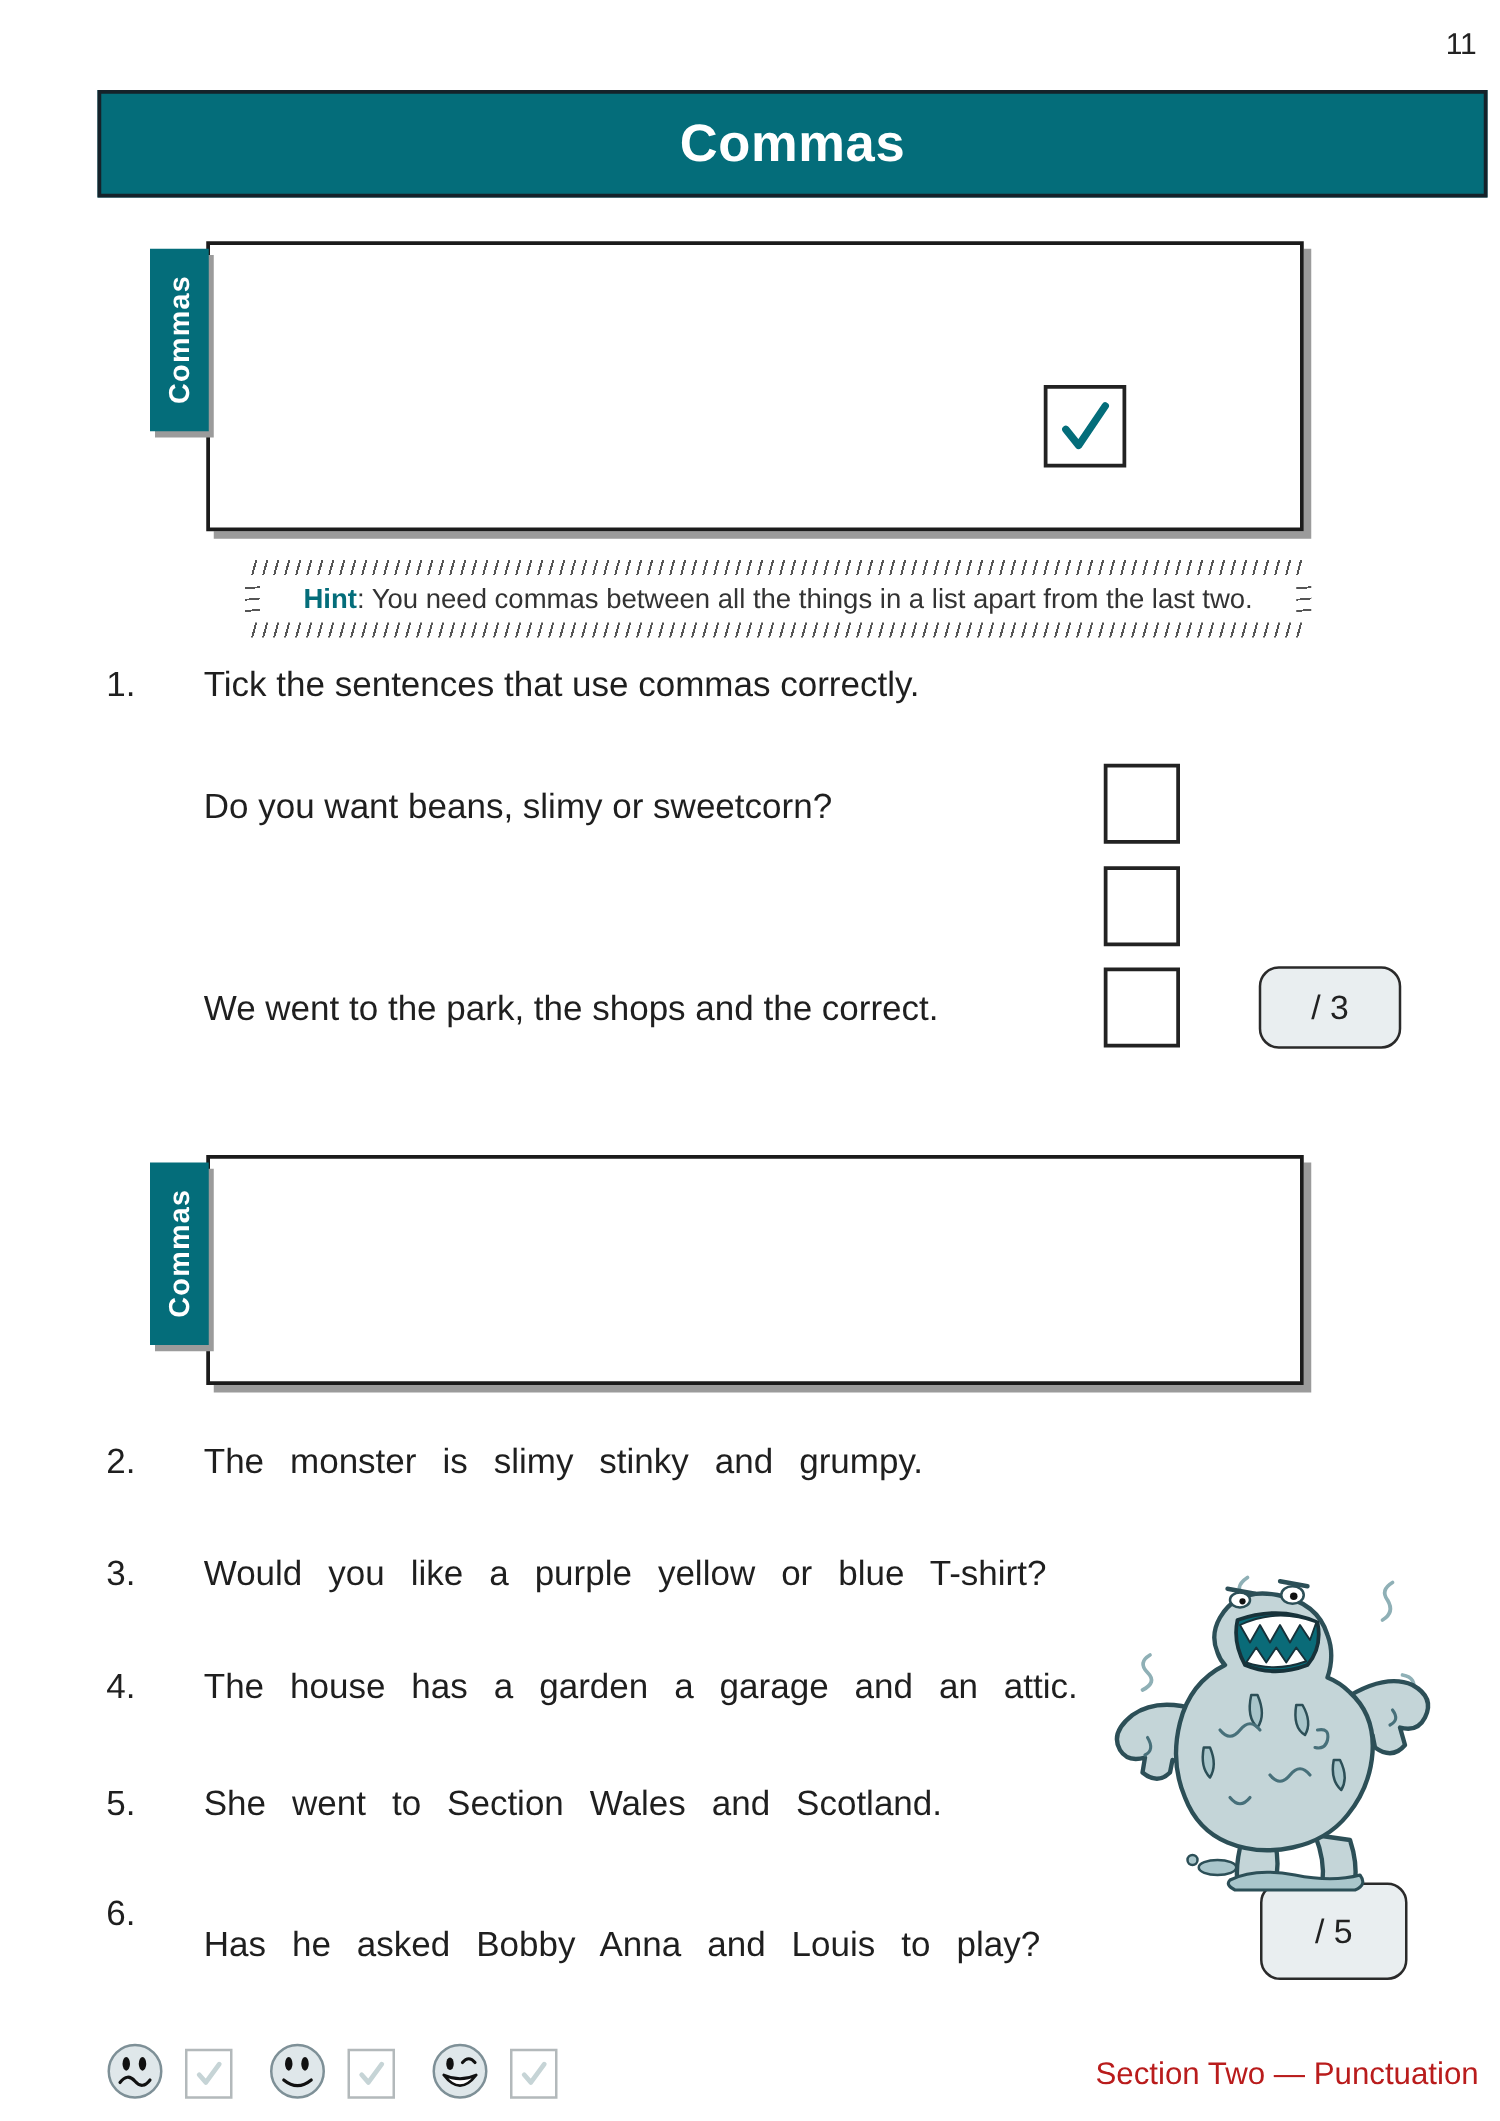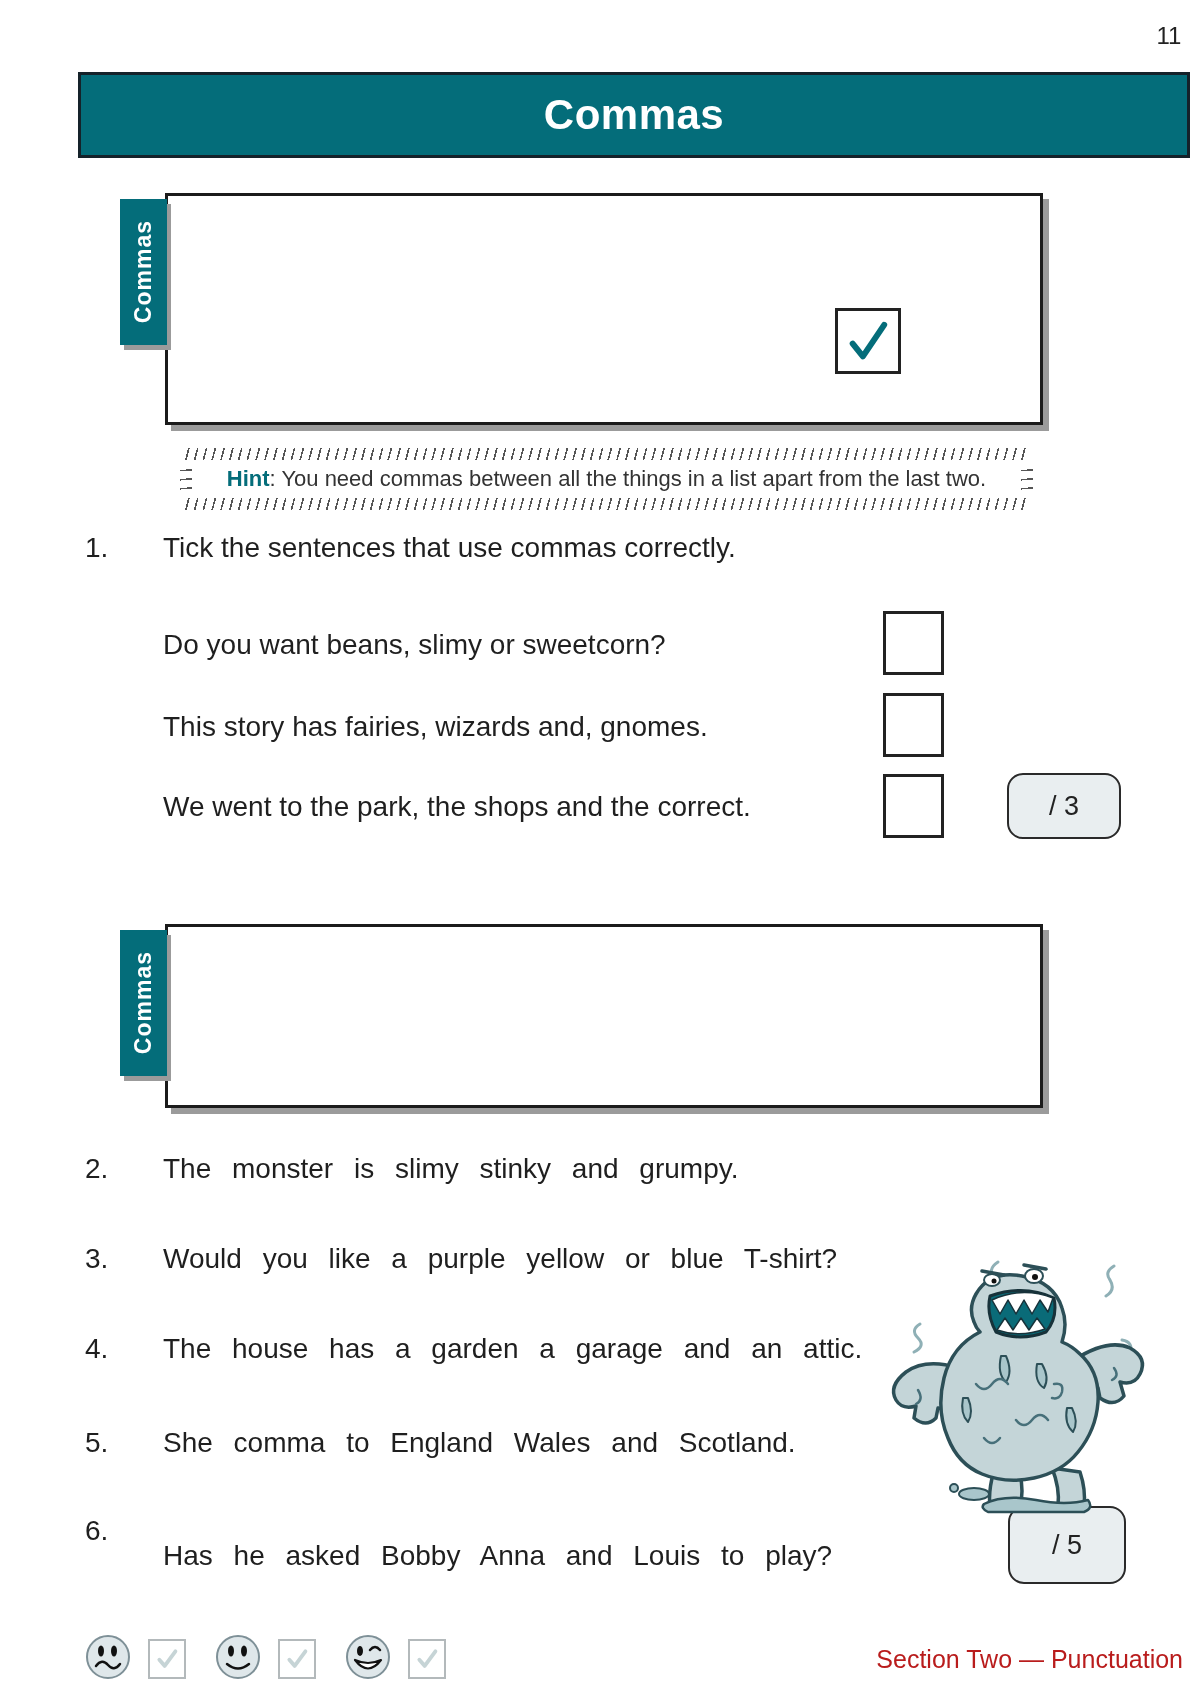--- a/index.html
+++ b/index.html
@@ -42,21 +42,21 @@
   #ex1-checkbox{
     left:835px;top:308px;width:60px;height:60px;background:#fff;
     border:3px solid #222;z-index:2;display:flex;align-items:center;justify-content:center;
   }
   #gray2{left:200px;top:1021px;width:801px;height:65px;}
   #gray2 .sentence{margin-left:26px;font-size:28px;word-spacing:15px;}
   .teal-comma{color:#046d7a;font-weight:bold;}
 
   
   #hint{
-    left:184px;top:448px;width:845px;height:62px;
+    left:200px;top:448px;width:845px;height:62px;
     display:flex;align-items:center;justify-content:center;
   }
   #hint .hatch{
     position:absolute;left:0;width:100%;height:12px;
     background:repeating-linear-gradient(105deg,transparent 0 4px,#555 4px 5.6px,transparent 5.6px 8.5px);
   }
   #hint .hatch.top{top:0;}
   #hint .hatch.bottom{bottom:0;}
   #hint .side{
     position:absolute;width:12px;height:26px;top:18px;
@@ -127,21 +127,20 @@
     <div class="side right"></div>
     <div class="hint-line"><span class="hint-label">Hint</span><span>: You need commas between all the things in a list apart from the last two.</span></div>
   </div>
 
   <div class="abs qnum" style="left:85px;top:532px;">1.</div>
   <div class="abs qtext" style="left:163px;top:532px;">Tick the sentences that use commas correctly.</div>
 
   <div class="abs qtext" style="left:163px;top:629px;">Do you want beans, slimy or sweetcorn?</div>
   <div class="abs checkbox" style="left:883px;top:611px;"></div>
 
-  <div class="abs qtext" style="left:163px;top:711px;">This story has fairies, wizards and, gnomes.</div>
   <div class="abs checkbox" style="left:883px;top:693px;"></div>
 
   <div class="abs qtext" style="left:163px;top:791px;">We went to the park, the shops and the correct.</div>
   <div class="abs checkbox" style="left:883px;top:774px;"></div>
 
   <div class="abs score" id="score3">
     <span>/ 3</span>
   </div>
 
   <div class="abs ex-box" id="box2"></div>
@@ -159,21 +158,21 @@
   <div class="abs qnum" style="left:85px;top:1153px;">2.</div>
   <div class="abs qtext spread" style="left:163px;top:1153px;">The monster is slimy stinky and grumpy.</div>
 
   <div class="abs qnum" style="left:85px;top:1243px;">3.</div>
   <div class="abs qtext spread" style="left:163px;top:1243px;">Would you like a purple yellow or blue T-shirt?</div>
 
   <div class="abs qnum" style="left:85px;top:1333px;">4.</div>
   <div class="abs qtext spread" style="left:163px;top:1333px;">The house has a garden a garage and an attic.</div>
 
   <div class="abs qnum" style="left:85px;top:1427px;">5.</div>
-  <div class="abs qtext spread" style="left:163px;top:1427px;">She comma to England Wales and Scotland.</div>
+  <div class="abs qtext spread" style="left:163px;top:1427px;">She went to Section Wales and Scotland.</div>
 
   <div class="abs qnum" style="left:85px;top:1515px;">6.</div>
   <div class="abs qtext spread" style="left:163px;top:1515px;margin-top:25px;">Has he asked Bobby Anna and Louis to play?</div>
 
   <div class="abs score" id="score5">
     <span>/ 5</span>
   </div>
 
   <svg class="abs" id="monster" width="302" height="284" viewBox="0 0 302 284">
     <g stroke-linecap="round" stroke-linejoin="round">

